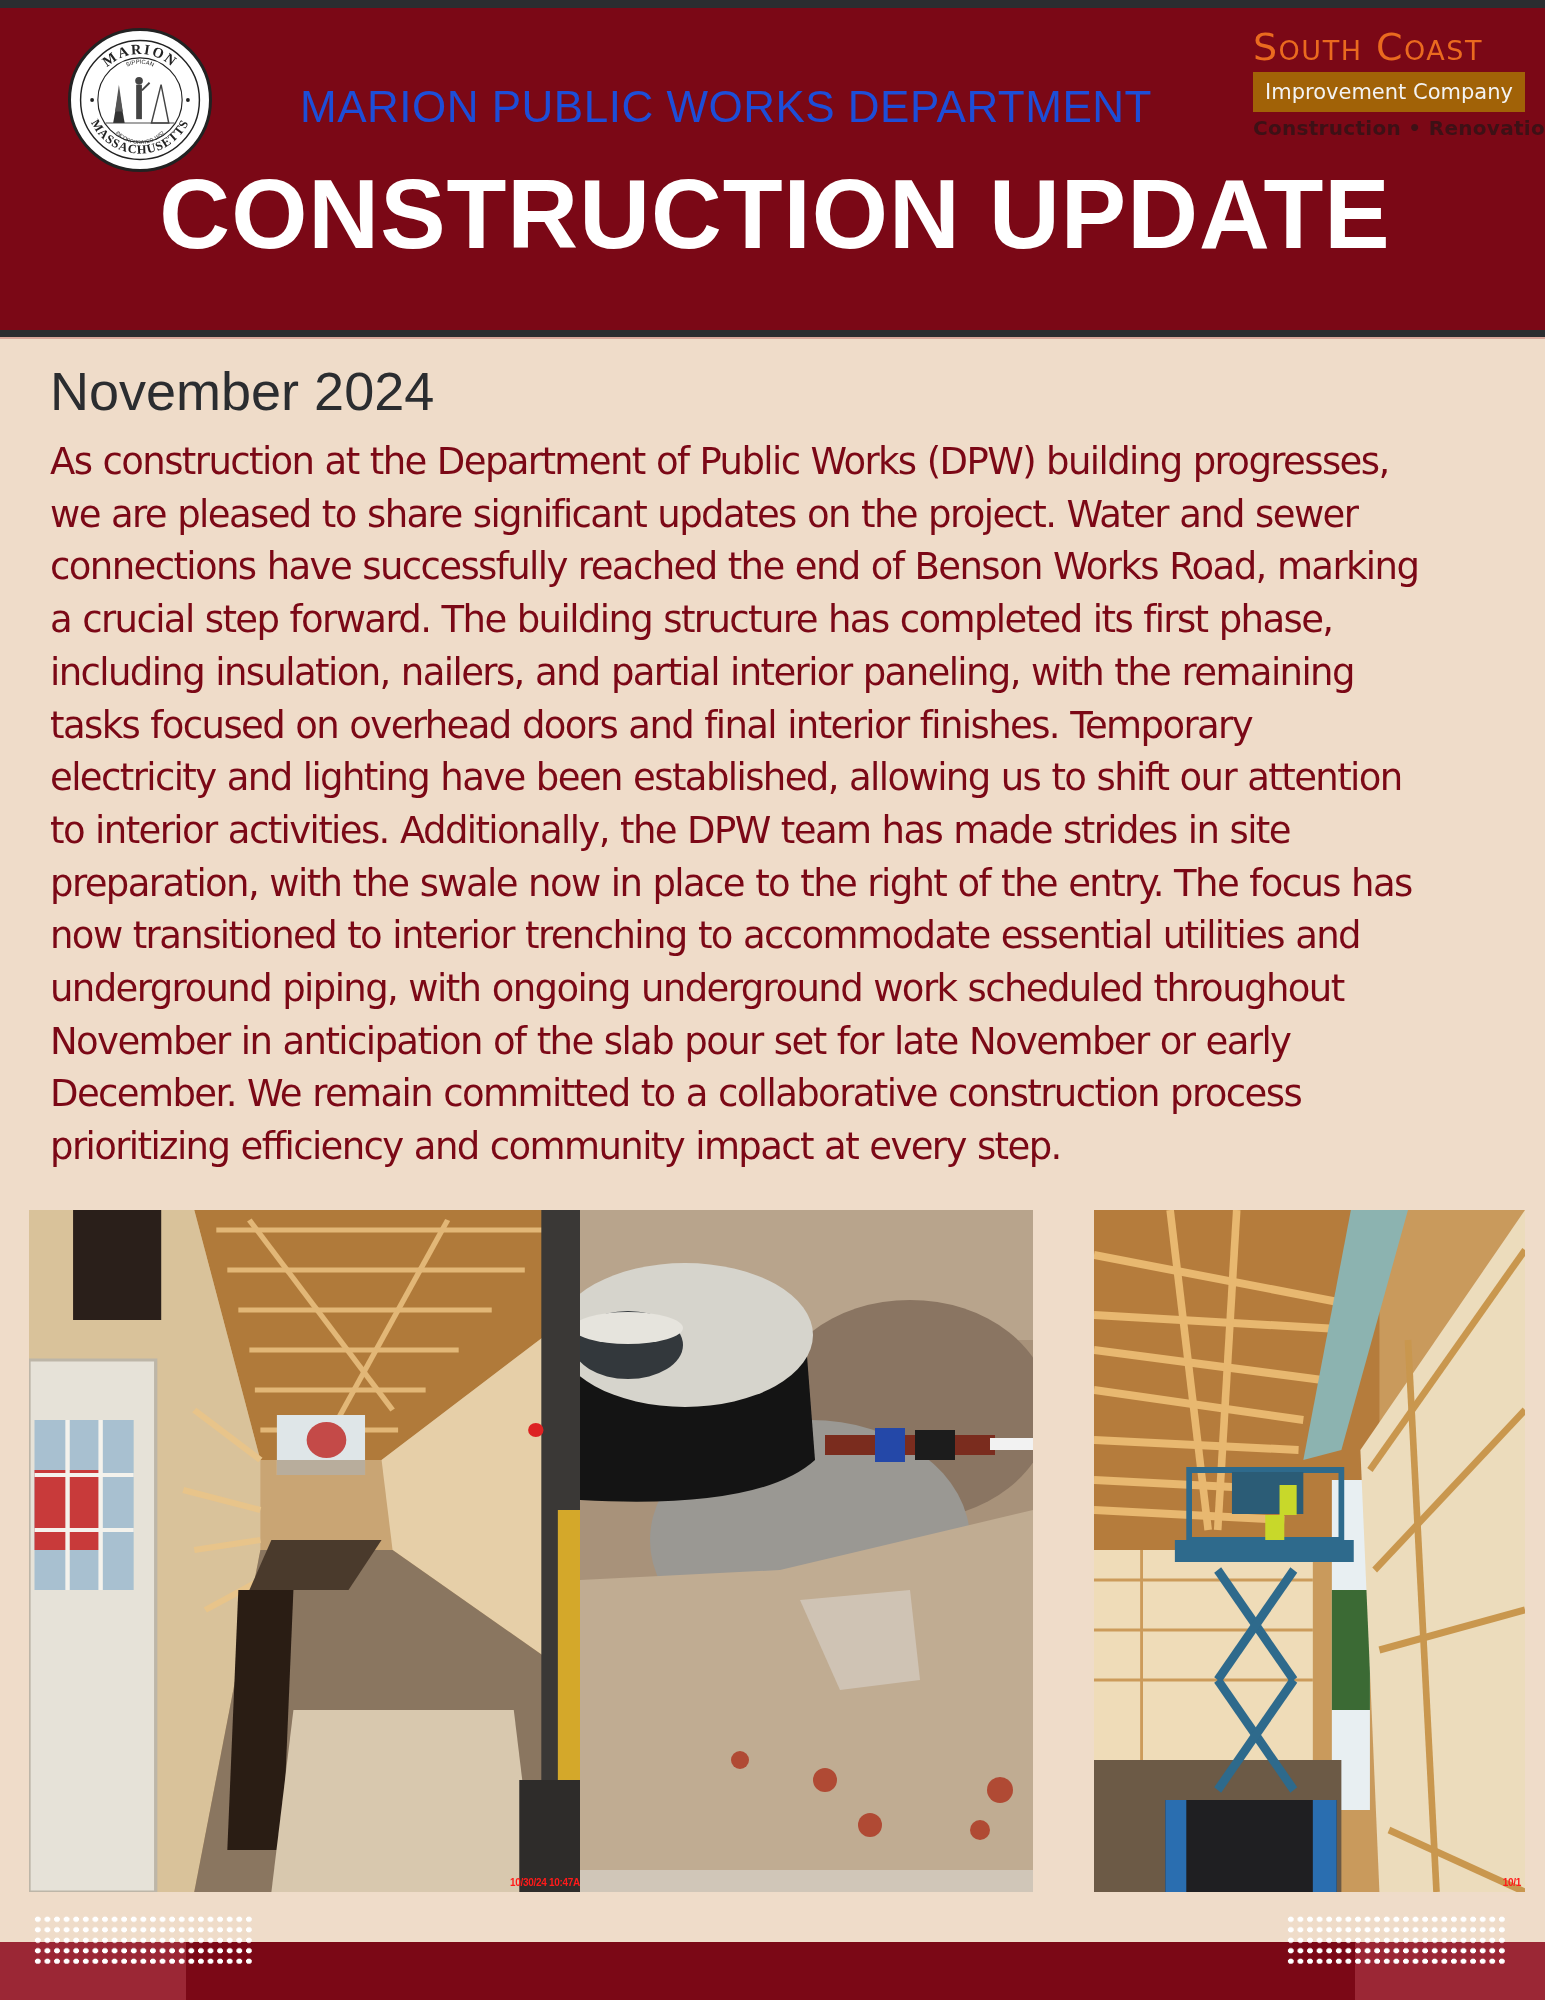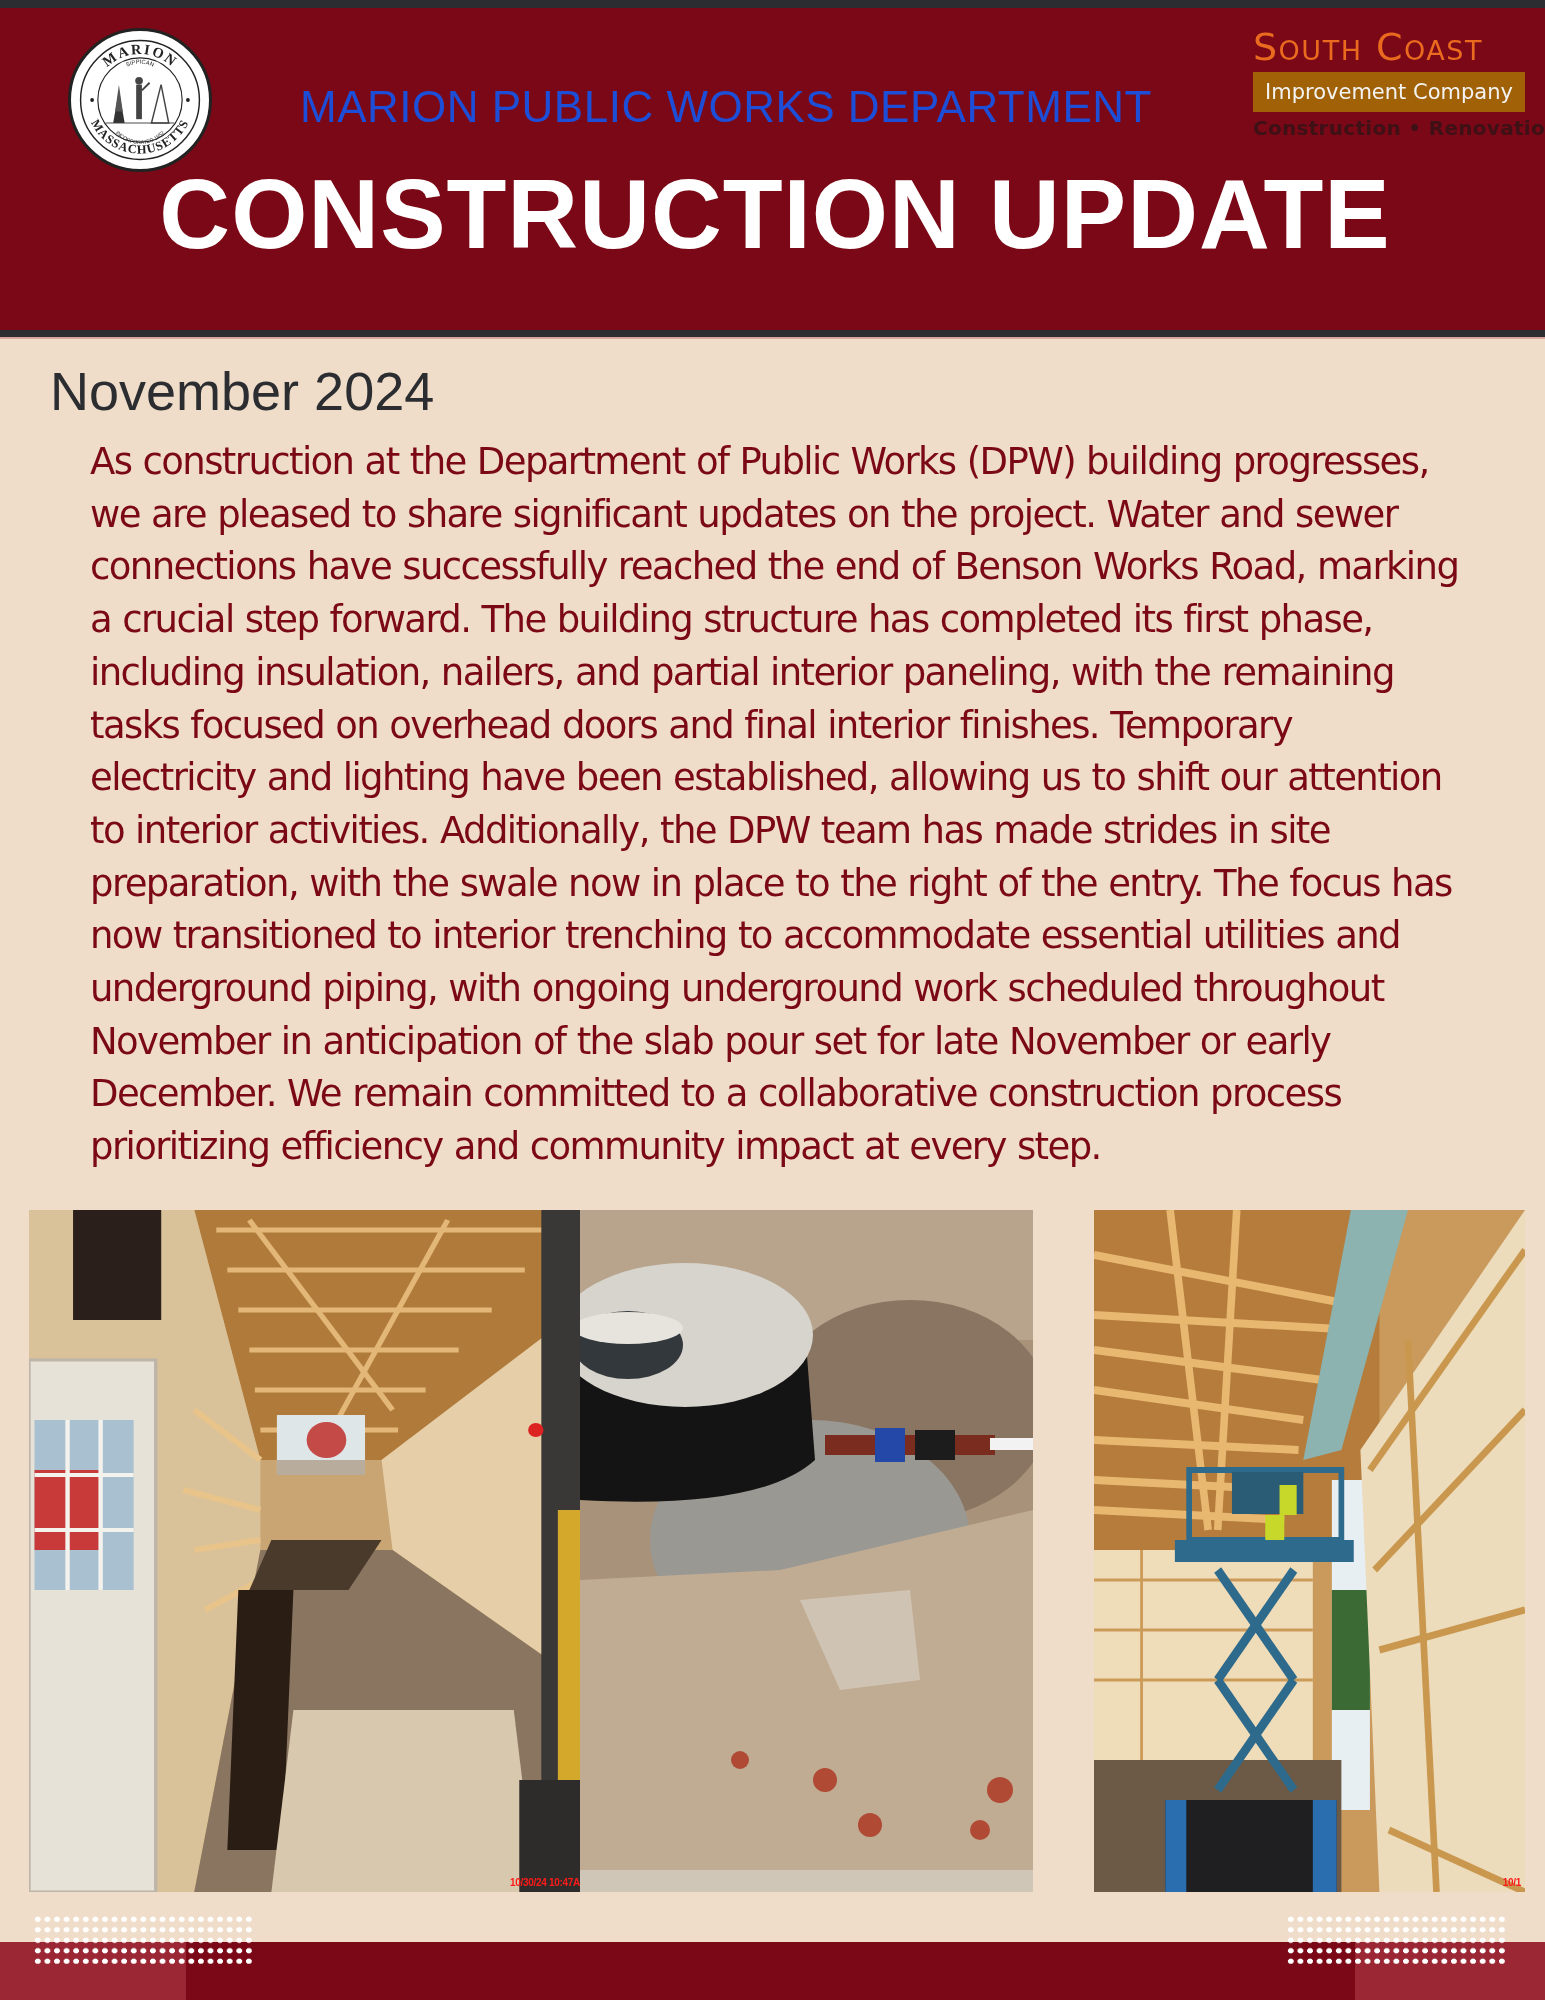--- a/index.html
+++ b/index.html
@@ -26,21 +26,21 @@
   .partner-sub { background: #a16207; color: #f3f3f3; font-size: 21px; height: 40px; line-height: 40px;
                  text-align: center; margin-top: 2px; font-family: "DejaVu Sans", sans-serif; white-space: nowrap; }
   .partner-tag { color: #3d1116; font-size: 20px; margin-top: 4px; 
                  font-family: "DejaVu Sans", sans-serif; white-space: nowrap; letter-spacing: 0.3px; font-weight: bold; }
 
   .date-heading { position: absolute; left: 50px; top: 360px; color: #2b2d30; font-size: 54px;
                   font-family: "Liberation Sans", sans-serif; }
   .body-text { position: absolute; left: 50px; top: 436px; width: 1470px; color: #7b0816;
                font-size: 37px; line-height: 52.7px; font-family: "DejaVu Sans", sans-serif;
                letter-spacing: -1.6px; word-spacing: 1px; }
-  .body-line { display: block; white-space: nowrap; margin-left: 40px; }
+  .body-line { display: block; white-space: nowrap; }
 
   .photo { position: absolute; top: 1210px; height: 682px; overflow: hidden; }
   .photo svg { width: 100%; height: 100%; display: block; }
   .photo-1 { left: 29px; width: 563px; }
   .photo-2 { left: 580px; width: 453px; }
   .photo-3 { left: 1072px; width: 453px; padding-left: 22px; }
   .stamp { position: absolute; bottom: 4px; right: 4px; color: #ff1a1a; font-size: 10px; font-weight: bold;
            font-family: "Liberation Sans", sans-serif; letter-spacing: -0.3px; }
 
   .footer { position: absolute; left: 0; top: 1942px; width: 1545px; height: 58px; background: #7b0816; }

